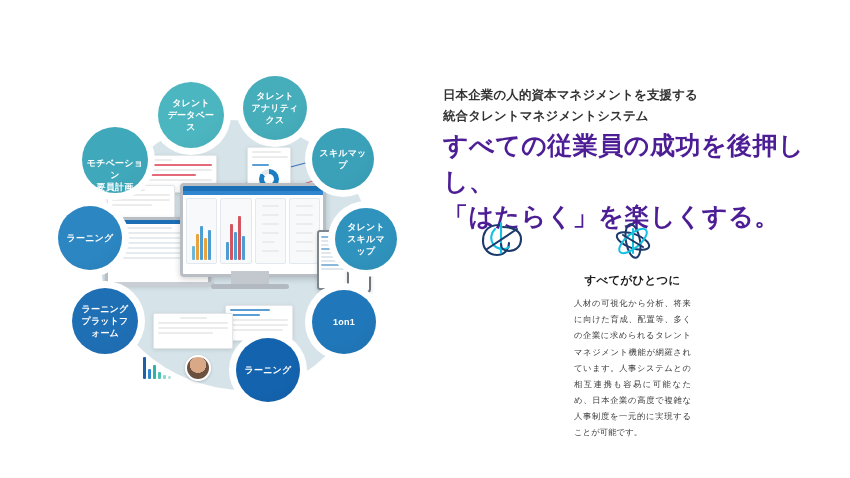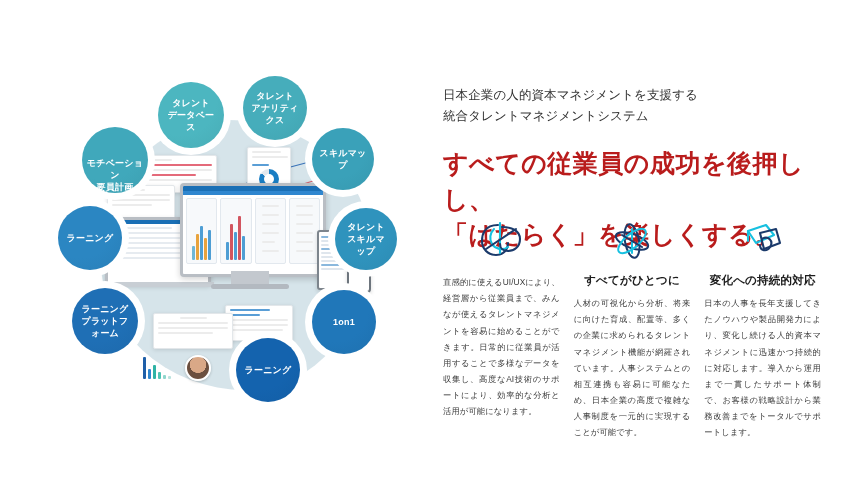--- a/index.html
+++ b/index.html
@@ -94,22 +94,22 @@
     position:absolute;border-radius:50%;
     display:flex;align-items:center;justify-content:center;text-align:center;
     color:#fff;font-size:9px;line-height:1.35;font-weight:700;
     letter-spacing:.2px;
     box-shadow:0 0 0 7px #ffffff;
   }
   .bubble span{display:block;padding:0 4px;}
 
   
   .right{position:absolute;left:443px;top:85px;width:375px;}
-  .kicker{font-size:12.5px;line-height:1.65;color:#333;font-weight:400;letter-spacing:.1px;}
-  .headline{margin-top:20px;font-size:25px;line-height:1.42;font-weight:700;color:#b91c1c;letter-spacing:.5px;}
+  .kicker{font-size:12.5px;line-height:1.65;color:#333;font-weight:700;letter-spacing:.1px;}
+  .headline{margin-top:2px;font-size:25px;line-height:1.42;font-weight:700;color:#4c1d95;letter-spacing:.5px;}
 
   .features{position:absolute;left:443px;top:215px;width:378px;display:flex;gap:14px;}
   .feature{width:117px;}
   .f-icon{height:52px;display:flex;align-items:center;justify-content:center;}
   .f-title{margin-top:6px;font-size:11.5px;font-weight:700;color:#1c1c1c;text-align:center;letter-spacing:.2px;}
   .f-body{margin-top:7px;font-size:8.3px;line-height:1.95;color:#3a3a3a;text-align:justify;letter-spacing:.1px;}
 </style>
 </head>
 <body>
 
@@ -290,44 +290,31 @@
     <div class="feature">
       <div class="f-icon">
         <svg width="50" height="44" viewBox="0 0 50 44">
           <path d="M22 6 C8 6 6 16 6 22 C6 30 12 36 20 36 C28 36 32 30 32 24" fill="none" stroke="#1b3a6b" stroke-width="2.1" stroke-linecap="round"></path>
           <path d="M18 10 C14 14 13 20 16 25 C19 30 27 32 32 28" fill="none" stroke="#16c0e0" stroke-width="2.1" stroke-linecap="round"></path>
           <path d="M24 4 L24 34" stroke="#16c0e0" stroke-width="2.1" stroke-linecap="round"></path>
           <path d="M26 8 C36 8 44 12 44 20 C44 28 38 32 32 32 C27 32 24 29 24 25" fill="none" stroke="#1b3a6b" stroke-width="2.1" stroke-linecap="round"></path>
           <path d="M10 30 L40 10" stroke="#1b3a6b" stroke-width="2.1" stroke-linecap="round"></path>
         </svg>
       </div>
-      <div class="f-body">直感的に使えるUI/UXにより、経営層から従業員まで、みんなが使えるタレントマネジメントを容易に始めることができます。日常的に従業員が活用することで多様なデータを収集し、高度なAI技術のサポートにより、効率的な分析と活用が可能になります。</div>
     </div>
 
     <div class="feature">
       <div class="f-icon">
         <svg width="50" height="44" viewBox="0 0 50 44">
           <ellipse cx="25" cy="22" rx="17" ry="7" fill="none" stroke="#1b3a6b" stroke-width="2" transform="rotate(20 25 22)"></ellipse>
           <ellipse cx="25" cy="22" rx="17" ry="7" fill="none" stroke="#1b3a6b" stroke-width="2" transform="rotate(80 25 22)"></ellipse>
           <ellipse cx="25" cy="22" rx="17" ry="7" fill="none" stroke="#16c0e0" stroke-width="2" transform="rotate(140 25 22)"></ellipse>
           <path d="M25 10 L25 34" stroke="#16c0e0" stroke-width="2" stroke-linecap="round"></path>
           <path d="M15 16 L35 28" stroke="#1b3a6b" stroke-width="2" stroke-linecap="round"></path>
         </svg>
       </div>
       <div class="f-title">すべてがひとつに</div>
       <div class="f-body">人材の可視化から分析、将来に向けた育成、配置等、多くの企業に求められるタレントマネジメント機能が網羅されています。人事システムとの相互連携も容易に可能なため、日本企業の高度で複雑な人事制度を一元的に実現することが可能です。</div>
     </div>
 
-    <div class="feature">
-      <div class="f-icon">
-        <svg width="50" height="44" viewBox="0 0 50 44">
-          <path d="M10 12 L28 6 L36 16 L18 24 Z" fill="none" stroke="#16c0e0" stroke-width="2.1" stroke-linejoin="round"></path>
-          <path d="M22 14 L38 10 L42 24 L26 30 Z" fill="none" stroke="#1b3a6b" stroke-width="2.1" stroke-linejoin="round"></path>
-          <path d="M24 20 C30 16 36 22 32 28 C29 33 22 32 22 26" fill="none" stroke="#1b3a6b" stroke-width="2.1" stroke-linecap="round"></path>
-          <path d="M10 12 L10 22" stroke="#16c0e0" stroke-width="2.1" stroke-linecap="round"></path>
-        </svg>
-      </div>
-      <div class="f-title">変化への持続的対応</div>
-      <div class="f-body">日本の人事を長年支援してきたノウハウや製品開発力により、変化し続ける人的資本マネジメントに迅速かつ持続的に対応します。導入から運用まで一貫したサポート体制で、お客様の戦略設計から業務改善までをトータルでサポートします。</div>
-    </div>
 
   </div>
 </div>
 
 </body></html>

